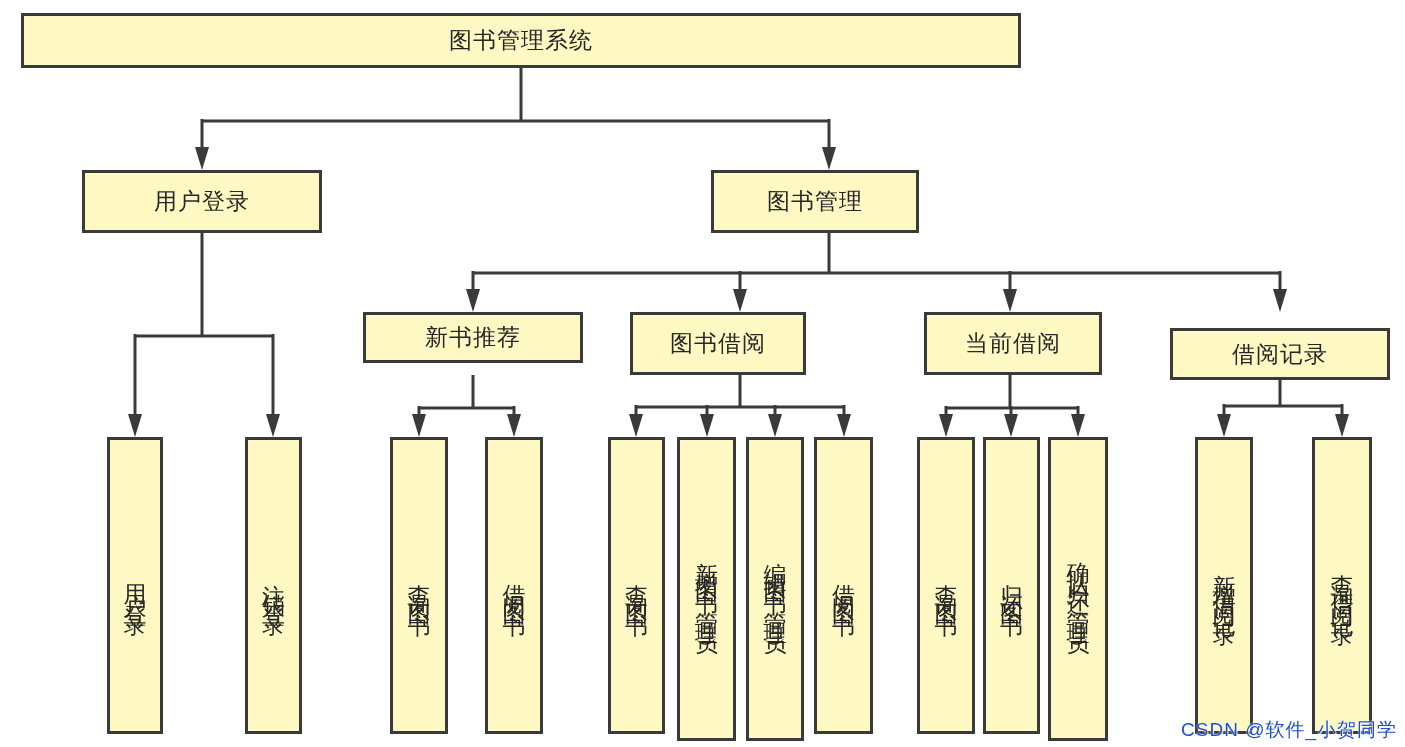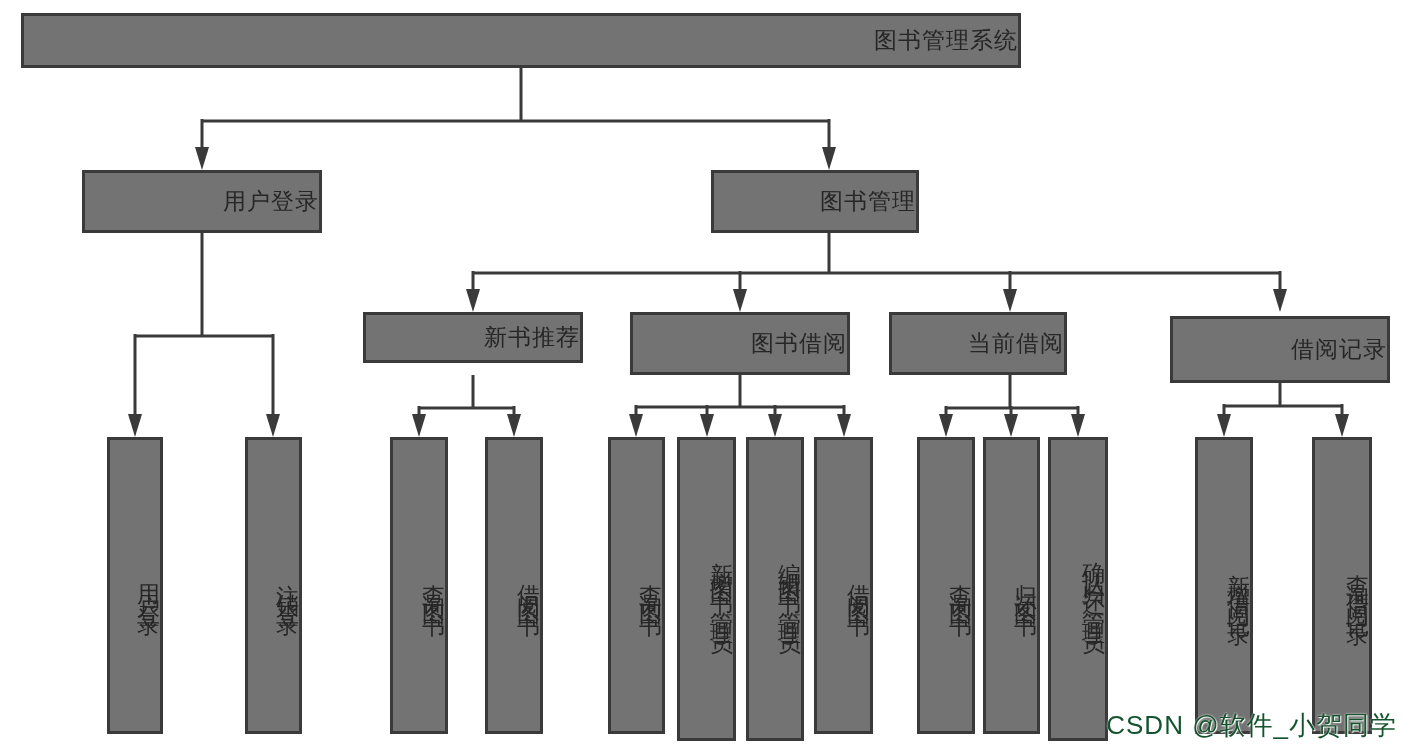--- a/index.html
+++ b/index.html
@@ -19,46 +19,46 @@
     position: absolute;
     left: 0;
     top: 0;
     width: 1405px;
     height: 747px;
     pointer-events: none;
   }
   .hbox, .vbox {
     position: absolute;
     box-sizing: border-box;
-    background: #737373;
+    background: #fef9c3;
     border: 3px solid #3a3a3a;
     display: flex;
     align-items: center;
-    justify-content: flex-end;
+    justify-content: center;
     color: #262626;
   }
   .hbox span {
     font-size: 23px;
     letter-spacing: 1px;
     white-space: nowrap;
   }
   .vbox span {
     writing-mode: vertical-rl;
     text-orientation: mixed;
     font-size: 23px;
     line-height: 1;
     letter-spacing: 10px;
     white-space: nowrap;
   }
   #watermark {
     position: absolute;
     right: 8px;
     bottom: 4px;
-    font-size: 26px;
-    color: #14532d;
+    font-size: 19px;
+    color: #1d4ed8;
     text-shadow: 0 0 2px #ffffff, 1px 1px 1px #ffffff;
     letter-spacing: 1px;
     white-space: nowrap;
     text-align: right;
   }
 </style>
 </head>
 <body>
 
 <div id="canvas">
@@ -113,27 +113,27 @@
   <div class="hbox" style="left:82px; top:170px; width:240px; height:63px">
     <span>用户登录</span>
   </div>
   <div class="hbox" style="left:711px; top:170px; width:208px; height:63px">
     <span>图书管理</span>
   </div>
 
   <div class="hbox" style="left:363px; top:312px; width:220px; height:51px">
     <span>新书推荐</span>
   </div>
-  <div class="hbox" style="left:630px; top:312px; width:220px; height:63px">
+  <div class="hbox" style="left:630px; top:312px; width:176px; height:63px">
     <span>图书借阅</span>
   </div>
-  <div class="hbox" style="left:889px; top:312px; width:178px; height:63px">
+  <div class="hbox" style="left:924px; top:312px; width:178px; height:63px">
     <span>当前借阅</span>
   </div>
-  <div class="hbox" style="left:1170px; top:316px; width:220px; height:67px">
+  <div class="hbox" style="left:1170px; top:328px; width:220px; height:52px">
     <span>借阅记录</span>
   </div>
 
   <div class="vbox" style="left:107px; top:437px; width:56px; height:297px">
     <span>用户登录</span>
   </div>
   <div class="vbox" style="left:245px; top:437px; width:57px; height:297px">
     <span>注销登录</span>
   </div>
 

